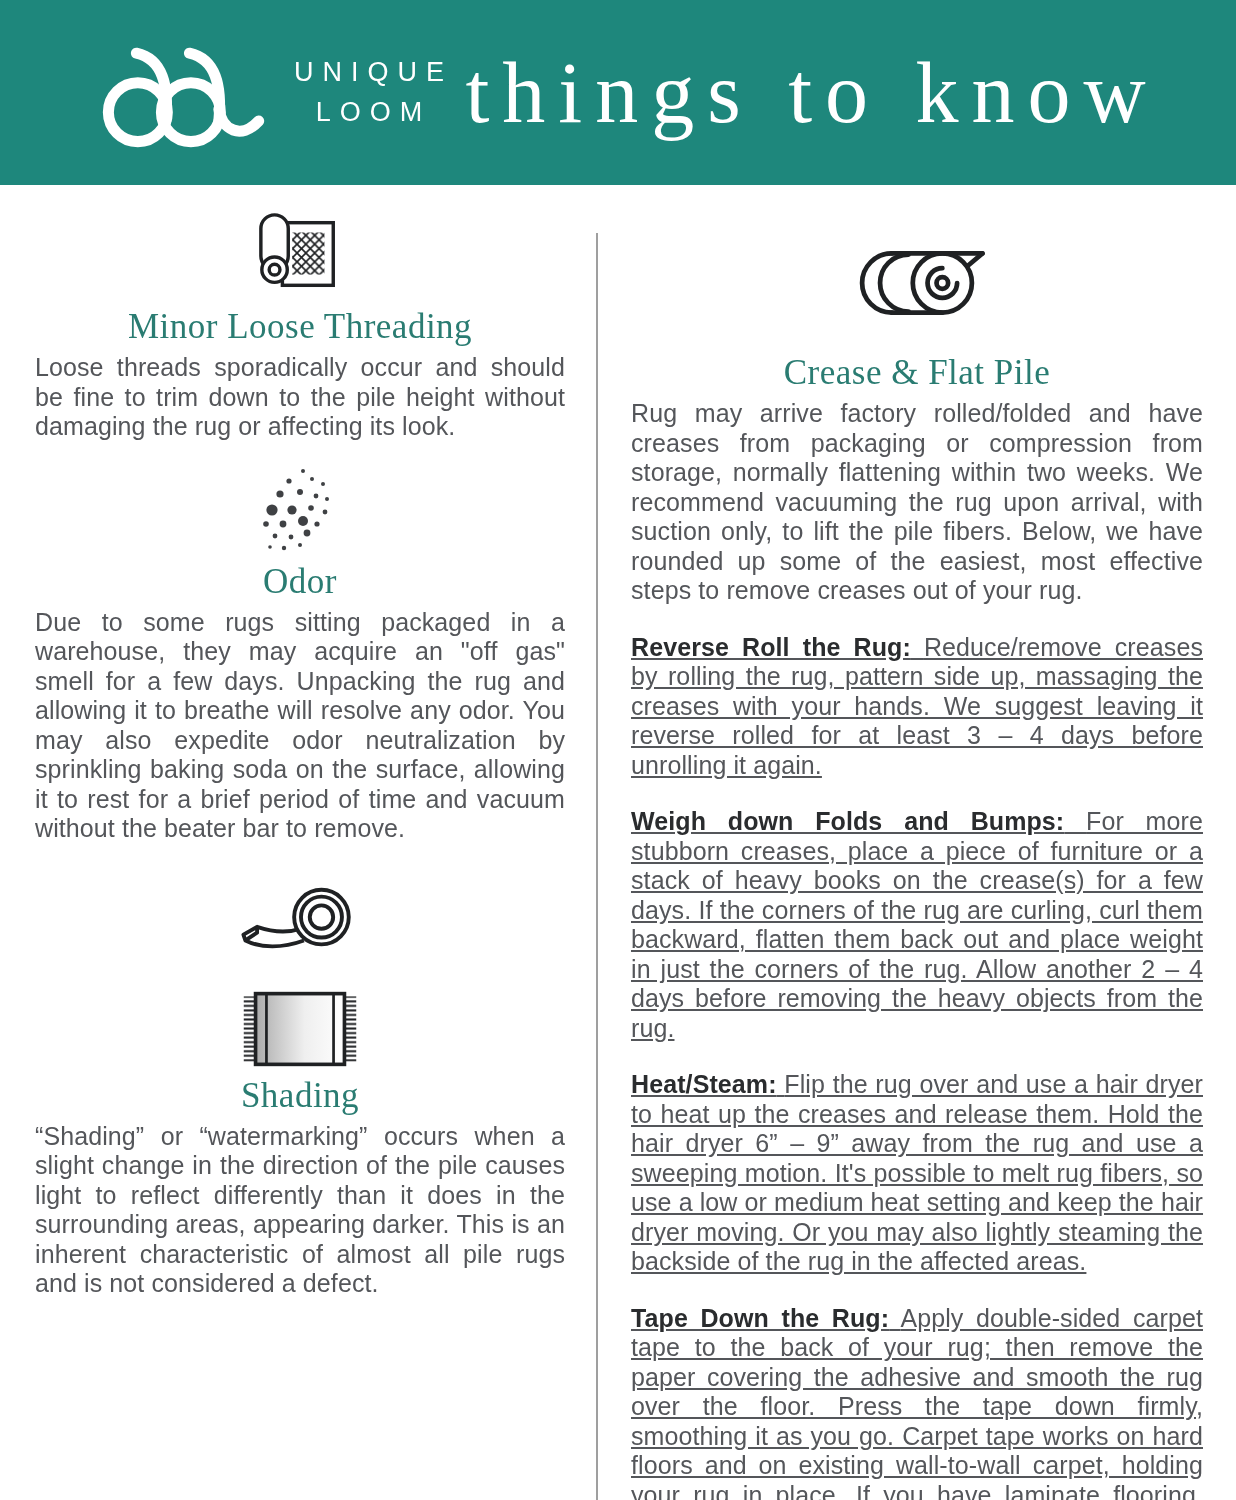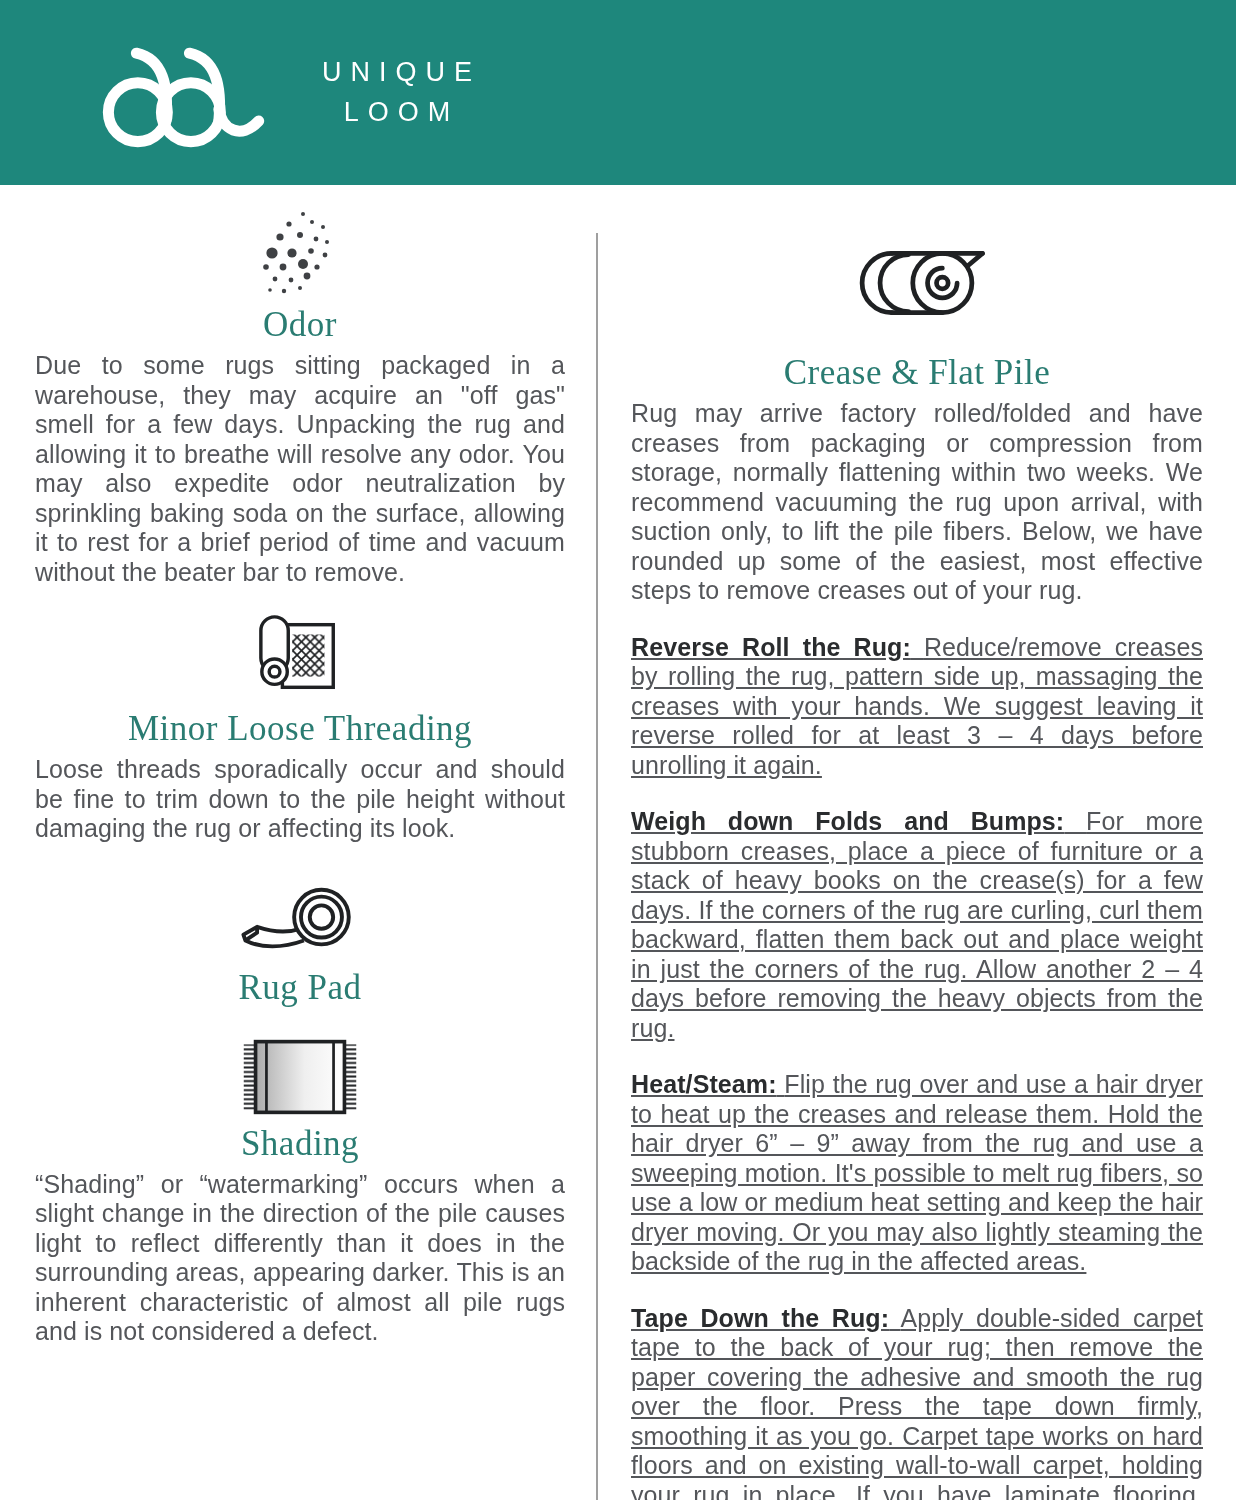--- a/index.html
+++ b/index.html
@@ -6,21 +6,21 @@
   html,body { background:#ffffff; }
   .page {
     width:1236px; height:1500px; background:#ffffff; position:relative;
     font-family:"Liberation Sans", sans-serif; overflow:hidden;
   }
   
   .header {
     height:185px; background:#1e877c; display:flex; align-items:center;
     padding:0 55px 0 90px;
   }
-  .logo-group { display:flex; align-items:center; gap:42px; }
+  .logo-group { display:flex; align-items:center; gap:14px; }
   .logo-mark { width:190px; height:112px; flex:0 0 auto; }
   .brand-text {
     color:#ffffff; font-size:27px; letter-spacing:9px; line-height:1.45;
     text-align:center; font-weight:400;
   }
   .page-title {
     flex:1; text-align:center; color:#ffffff;
     font-family:"Liberation Serif", serif; font-size:86px; font-weight:400;
     letter-spacing:13px; padding-right:10px; white-space:nowrap;
   }
@@ -62,26 +62,46 @@
         <circle cx="63" cy="51" r="20"></circle>
         <path d="M46,57 C48,33 44,15 26,11"></path>
         <path d="M82,57 C84,33 80,15 62,11"></path>
         <path d="M82,49 C84,63 97,70 109,57"></path>
       </svg>
       <div class="brand-text">
         <div>UNIQUE</div>
         <div>LOOM</div>
       </div>
     </div>
+    <div class="page-title">things to know</div>
   </div>
 
   <div class="content">
     <div class="divider"></div>
 
     <div class="col-left">
+
+      <div class="section s-threading">
+        <div class="icon-wrap">
+          <svg width="96" height="90" viewBox="0 0 96 92">
+            <defs>
+              <pattern id="xh" width="9" height="9" patternUnits="userSpaceOnUse">
+                <path d="M0,9 L9,0 M0,0 L9,9" stroke="#1f2123" stroke-width="1.7" fill="none"></path>
+              </pattern>
+            </defs>
+            <rect x="30" y="14" width="52" height="64" fill="#ffffff" stroke="#1f2123" stroke-width="3.5"></rect>
+            <rect x="40" y="24" width="33" height="43" fill="url(#xh)"></rect>
+            <rect x="8" y="6" width="28" height="56" rx="14" fill="#ffffff" stroke="#1f2123" stroke-width="3.5"></rect>
+            <circle cx="22" cy="62" r="13" fill="#ffffff" stroke="#1f2123" stroke-width="3.5"></circle>
+            <circle cx="22" cy="62" r="5.5" fill="none" stroke="#1f2123" stroke-width="3.5"></circle>
+          </svg>
+        </div>
+        <h2 class="heading">Minor Loose Threading</h2>
+        <p class="body-text">Loose threads sporadically occur and should be fine to trim down to the pile height without damaging the rug or affecting its look.</p>
+      </div>
 
       <div class="section s-odor">
         <div class="icon-wrap">
           <svg width="102" height="88" viewBox="0 0 100 88" fill="#3f4144">
             <circle cx="53" cy="5" r="2"></circle>
               <circle cx="39" cy="15" r="2.6"></circle>
               <circle cx="62" cy="13" r="2"></circle>
               <circle cx="73" cy="18" r="2"></circle>
             <circle cx="30" cy="28" r="3.6"></circle>
               <circle cx="50" cy="26" r="3"></circle>
@@ -100,50 +120,30 @@
               <circle cx="57" cy="67" r="3.4"></circle>
             <circle cx="20" cy="81" r="1.8"></circle>
               <circle cx="34" cy="82" r="2.2"></circle>
               <circle cx="50" cy="79" r="2"></circle>
           </svg>
         </div>
         <h2 class="heading">Odor</h2>
         <p class="body-text">Due to some rugs sitting packaged in a warehouse, they may acquire an "off gas" smell for a few days. Unpacking the rug and allowing it to breathe will resolve any odor. You may also expedite odor neutralization by sprinkling baking soda on the surface, allowing it to rest for a brief period of time and vacuum without the beater bar to remove.</p>
       </div>
 
-      <div class="section s-threading">
-        <div class="icon-wrap">
-          <svg width="96" height="90" viewBox="0 0 96 92">
-            <defs>
-              <pattern id="xh" width="9" height="9" patternUnits="userSpaceOnUse">
-                <path d="M0,9 L9,0 M0,0 L9,9" stroke="#1f2123" stroke-width="1.7" fill="none"></path>
-              </pattern>
-            </defs>
-            <rect x="30" y="14" width="52" height="64" fill="#ffffff" stroke="#1f2123" stroke-width="3.5"></rect>
-            <rect x="40" y="24" width="33" height="43" fill="url(#xh)"></rect>
-            <rect x="8" y="6" width="28" height="56" rx="14" fill="#ffffff" stroke="#1f2123" stroke-width="3.5"></rect>
-            <circle cx="22" cy="62" r="13" fill="#ffffff" stroke="#1f2123" stroke-width="3.5"></circle>
-            <circle cx="22" cy="62" r="5.5" fill="none" stroke="#1f2123" stroke-width="3.5"></circle>
-          </svg>
-        </div>
-        <h2 class="heading">Minor Loose Threading</h2>
-        <p class="body-text">Loose threads sporadically occur and should be fine to trim down to the pile height without damaging the rug or affecting its look.</p>
-      </div>
-
       <div class="section s-rugpad">
         <div class="icon-wrap">
           <svg width="132" height="80" viewBox="0 0 132 82" fill="none" stroke="#1f2123" stroke-width="4" stroke-linejoin="round">
             <path d="M70,62 C48,70 26,70 10,62 L8,56 L22,48 C40,54 54,54 66,50" fill="#ffffff"></path>
             <path d="M10,62 L22,54 L22,48"></path>
             <circle cx="88" cy="38" r="28" fill="#ffffff"></circle>
             <circle cx="88" cy="38" r="21"></circle>
             <circle cx="88" cy="38" r="12"></circle>
           </svg>
         </div>
-        <h2 class="heading">Rug Pad</h2>
       </div>
 
       <div class="section s-shading">
         <div class="icon-wrap">
           <svg width="130" height="78" viewBox="0 0 130 86">
             <defs>
               <pattern id="fr" width="12" height="5" patternUnits="userSpaceOnUse">
                 <rect y="1.4" width="12" height="2.2" fill="#1f2123"></rect>
               </pattern>
               <linearGradient id="shade" x1="0" y1="0" x2="1" y2="0">

